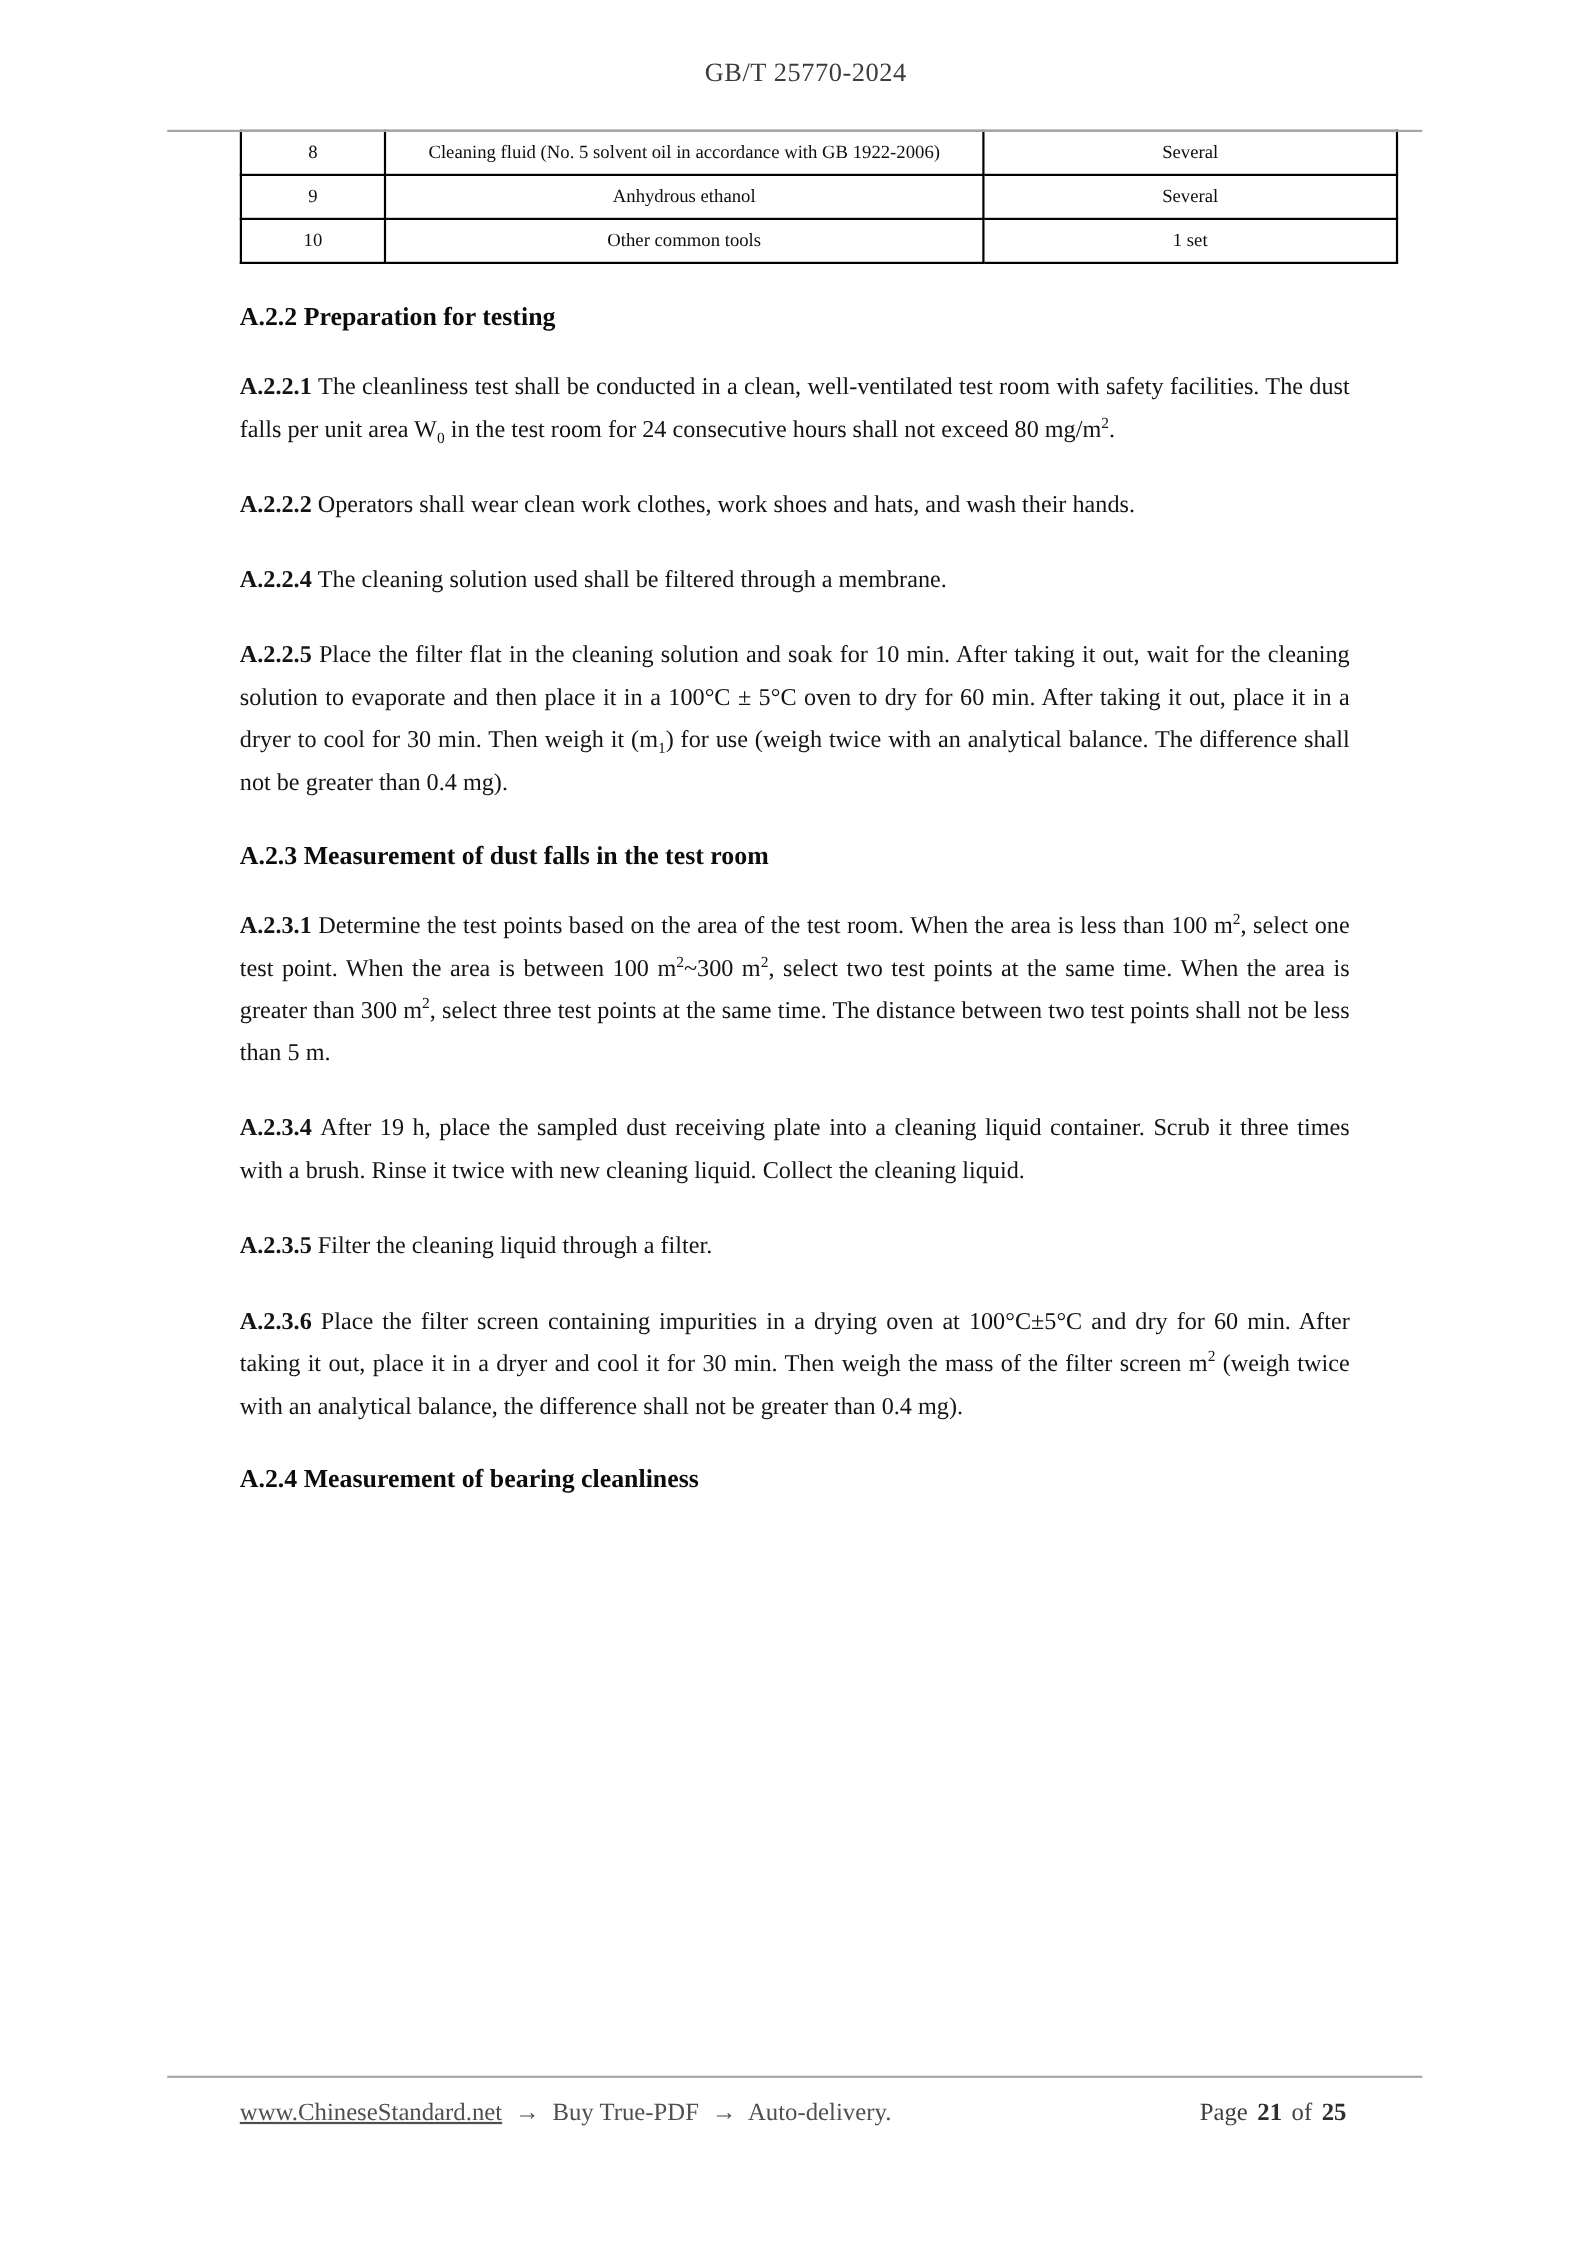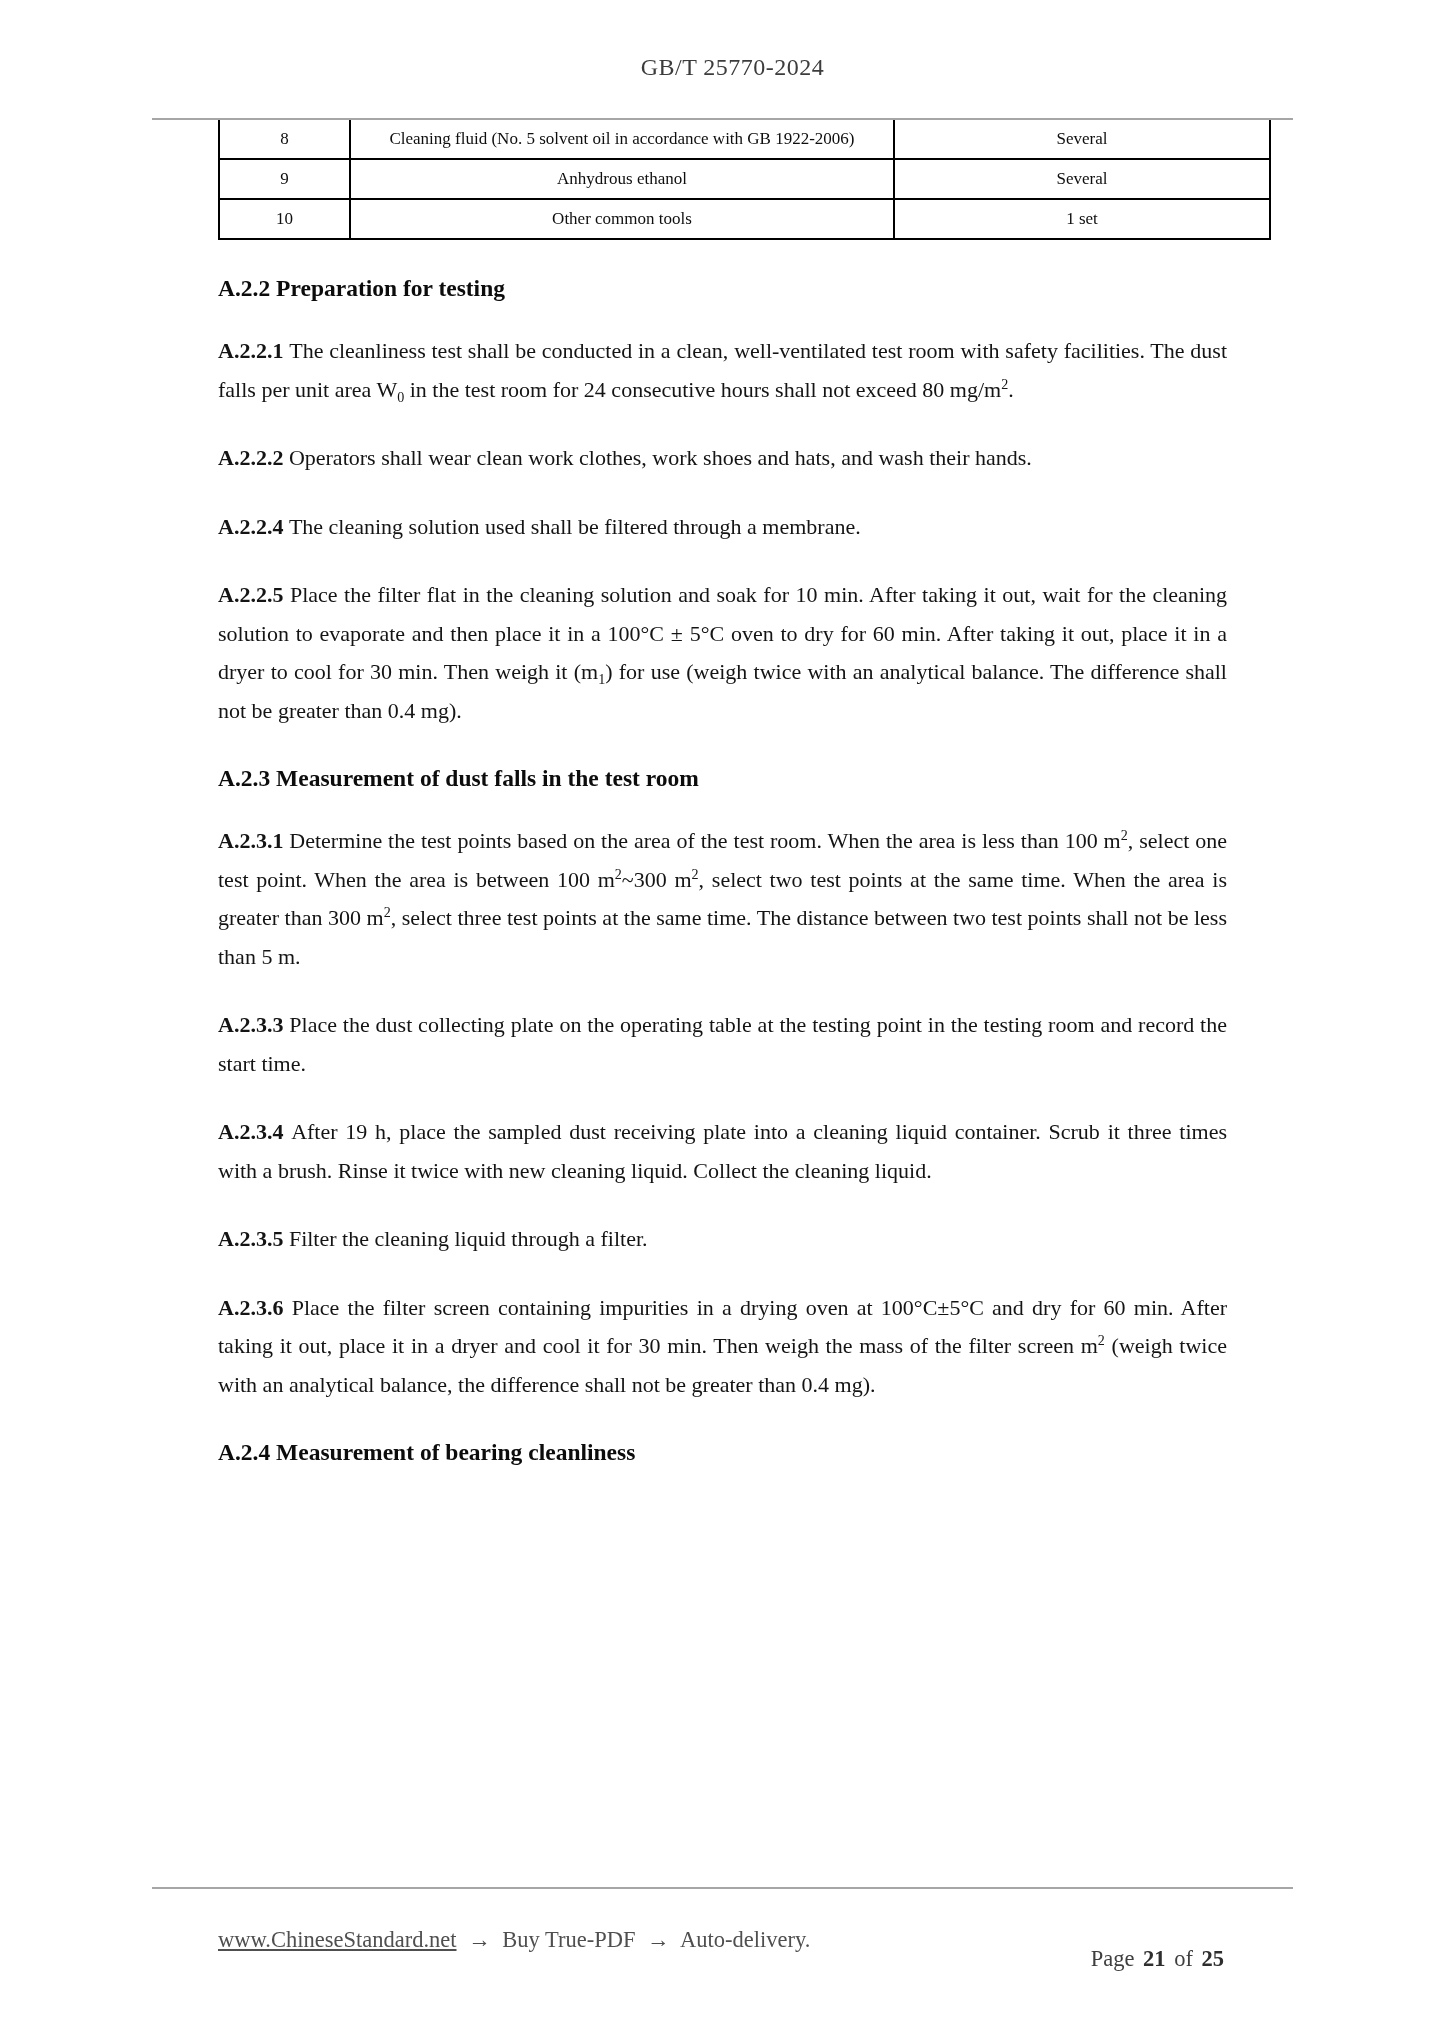--- a/index.html
+++ b/index.html
@@ -88,21 +88,21 @@
   .footer-link {
     color: #4f4f4f;
     text-decoration: underline;
     cursor: pointer;
   }
   .footer-arrow {
     color: #4a4a4a;
     font-weight: bold;
     padding: 0 6px;
   }
-  .footer-page { color: #3f3f3f; white-space: nowrap; margin-top: 39px; }
+  .footer-page { color: #3f3f3f; white-space: nowrap; }
   .footer-page .pg-num { font-weight: bold; color: #2e2e2e; padding: 0 3px; }
 </style>
 </head>
 <body>
 
 <div>
 
   <div class="doc-title">GB/T 25770-2024</div>
 
   <div class="rule rule-header"></div>
@@ -130,21 +130,20 @@
     </table>
 
     <div>
         <div class="sec-heading">A.2.2 Preparation for testing</div>
         <p class="body-para"><span class="para-label">A.2.2.1 </span><span>The cleanliness test shall be conducted in a clean, well-ventilated test room with safety facilities. The dust falls per unit area W<sub>0</sub> in the test room for 24 consecutive hours shall not exceed 80 mg/m<sup>2</sup>.</span></p>
         <p class="body-para"><span class="para-label">A.2.2.2 </span><span>Operators shall wear clean work clothes, work shoes and hats, and wash their hands.</span></p>
         <p class="body-para"><span class="para-label">A.2.2.4 </span><span>The cleaning solution used shall be filtered through a membrane.</span></p>
         <p class="body-para"><span class="para-label">A.2.2.5 </span><span>Place the filter flat in the cleaning solution and soak for 10 min. After taking it out, wait for the cleaning solution to evaporate and then place it in a 100°C ± 5°C oven to dry for 60 min. After taking it out, place it in a dryer to cool for 30 min. Then weigh it (m<sub>1</sub>) for use (weigh twice with an analytical balance. The difference shall not be greater than 0.4 mg).</span></p>
         <div class="sec-heading">A.2.3 Measurement of dust falls in the test room</div>
         <p class="body-para"><span class="para-label">A.2.3.1 </span><span>Determine the test points based on the area of the test room. When the area is less than 100 m<sup>2</sup>, select one test point. When the area is between 100 m<sup>2</sup>~300 m<sup>2</sup>, select two test points at the same time. When the area is greater than 300 m<sup>2</sup>, select three test points at the same time. The distance between two test points shall not be less than 5 m.</span></p>
-        <p class="body-para"><span class="para-label">A.2.3.3 </span><span>Place the dust collecting plate on the operating table at the testing point in the testing room and record the start time.</span></p>
         <p class="body-para"><span class="para-label">A.2.3.4 </span><span>After 19 h, place the sampled dust receiving plate into a cleaning liquid container. Scrub it three times with a brush. Rinse it twice with new cleaning liquid. Collect the cleaning liquid.</span></p>
         <p class="body-para"><span class="para-label">A.2.3.5 </span><span>Filter the cleaning liquid through a filter.</span></p>
         <p class="body-para"><span class="para-label">A.2.3.6 </span><span>Place the filter screen containing impurities in a drying oven at 100°C±5°C and dry for 60 min. After taking it out, place it in a dryer and cool it for 30 min. Then weigh the mass of the filter screen m<sup>2</sup> (weigh twice with an analytical balance, the difference shall not be greater than 0.4 mg).</span></p>
         <div class="sec-heading">A.2.4 Measurement of bearing cleanliness</div>
       </div>
 
   </div>
 
   <div class="rule rule-footer"></div>
 

